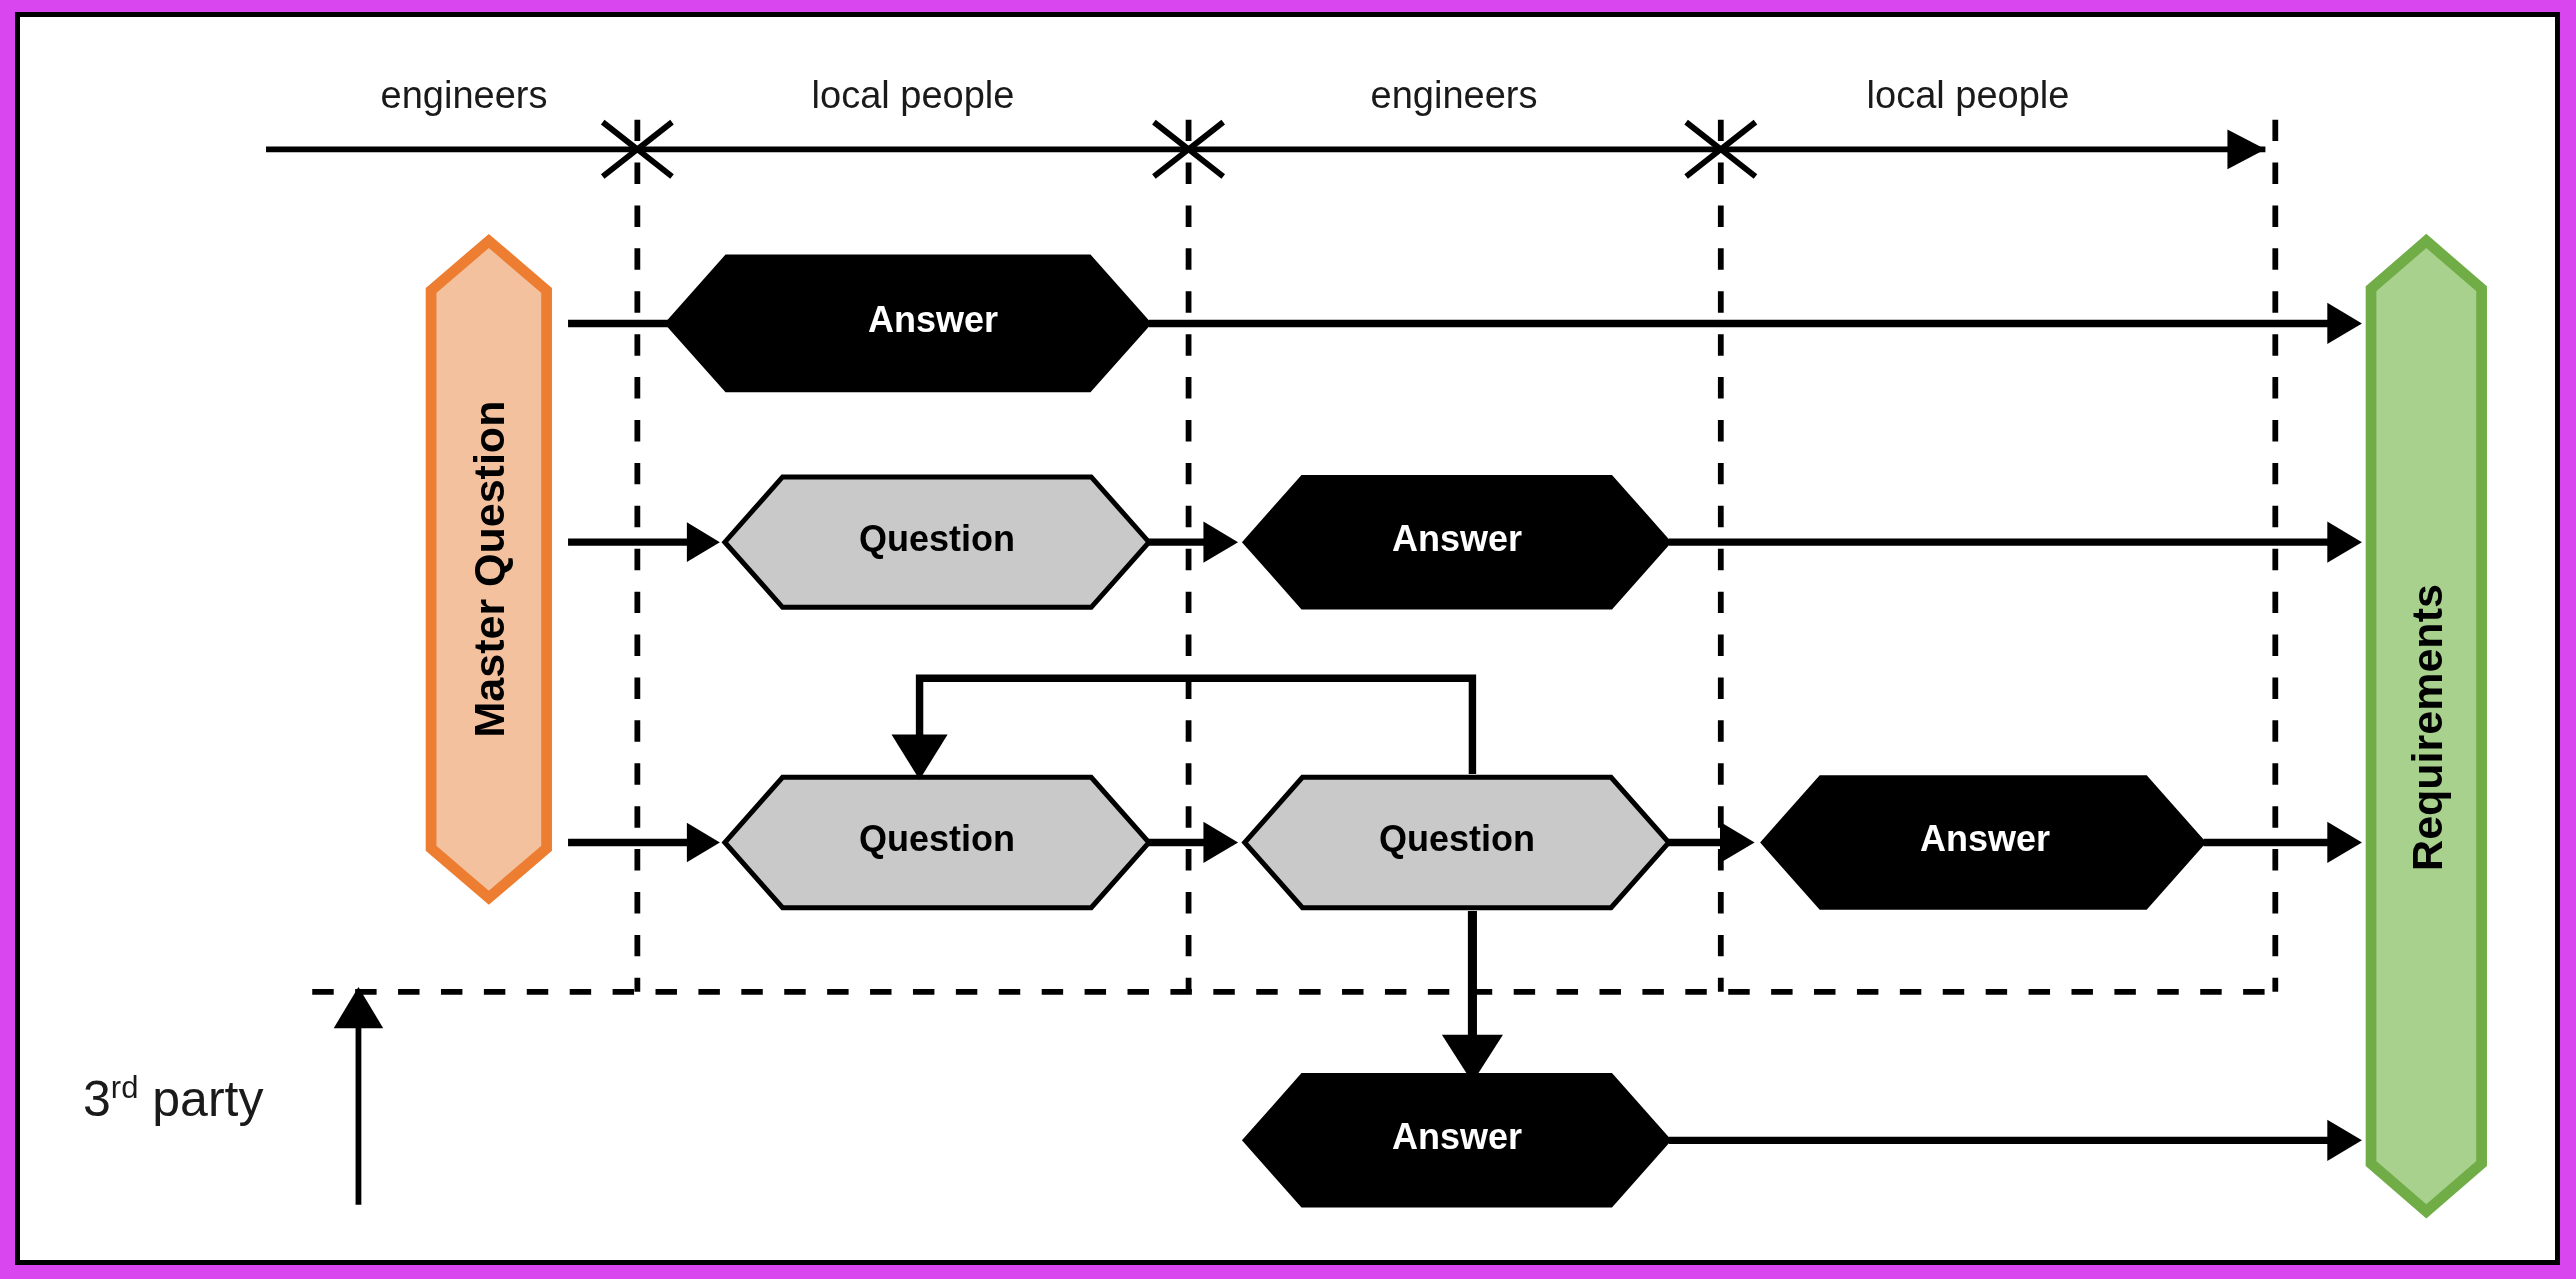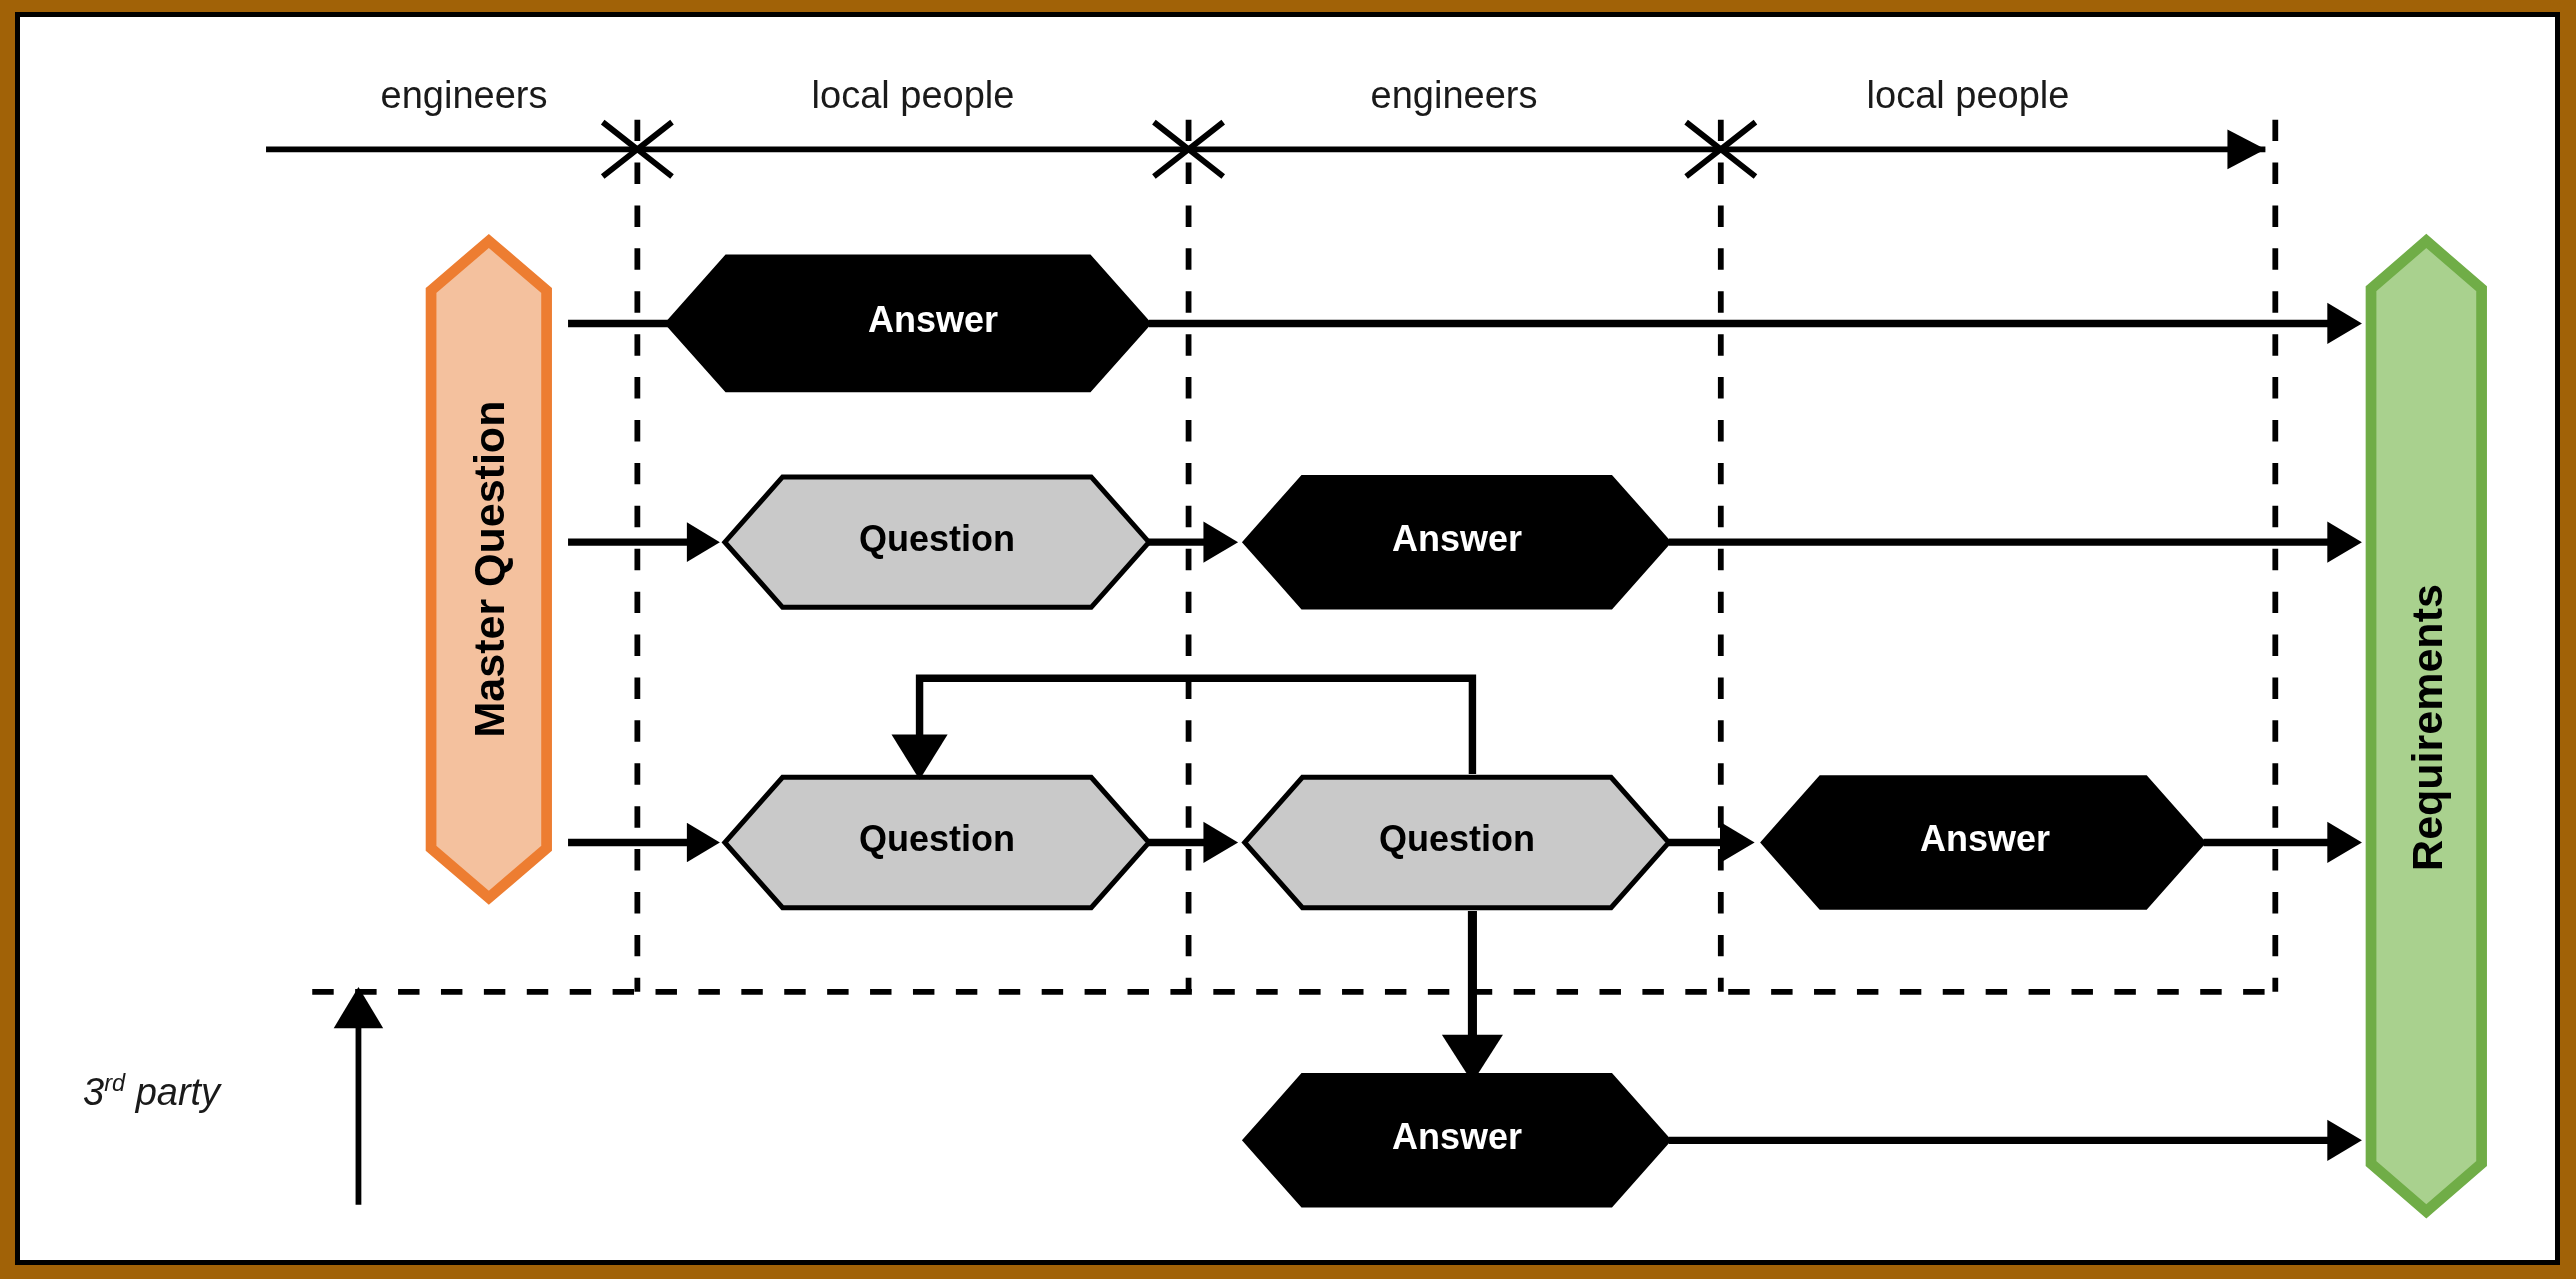--- a/index.html
+++ b/index.html
@@ -1,17 +1,17 @@
 <!DOCTYPE html>
 <html style="font-size:13.2px"><head>
 <meta charset="utf-8">
 <style>
   html,body{margin:0;padding:0;background:#ffffff;}
   body{font-family:"Liberation Sans", sans-serif;}
-  #stage{position:relative;width:2576px;height:1279px;background:#a16207;overflow:hidden;}
+  #stage{position:relative;width:2576px;height:1279px;background:#d946ef;overflow:hidden;}
   #frame{position:absolute;left:15px;top:11.6px;width:2545px;height:1253px;border:5.8px solid #000;box-sizing:border-box;background:#fff;}
   #svg{position:absolute;left:0;top:0;width:2576px;height:1279px;}
   .lane-label{
     position:absolute;
     font-size:38px;
     color:#1a1a1a;
     text-align:center;
     white-space:nowrap;
     letter-spacing:0px;
   }
@@ -27,24 +27,23 @@
   .vert-label{
     position:absolute;
     font-weight:bold;
     font-size:43px;
     white-space:nowrap;
     transform-origin:center center;
     color:#000;
   }
   .party-label{
     position:absolute;
-    font-size:38px;
+    font-size:50px;
     color:#1a1a1a;
     white-space:nowrap;
-    font-style:italic;
   }
   .party-label sup{font-size:0.62em;vertical-align:super;}
 </style>
 </head>
 <body>
 
 <div id="stage">
 
   <div id="frame"></div>
 

